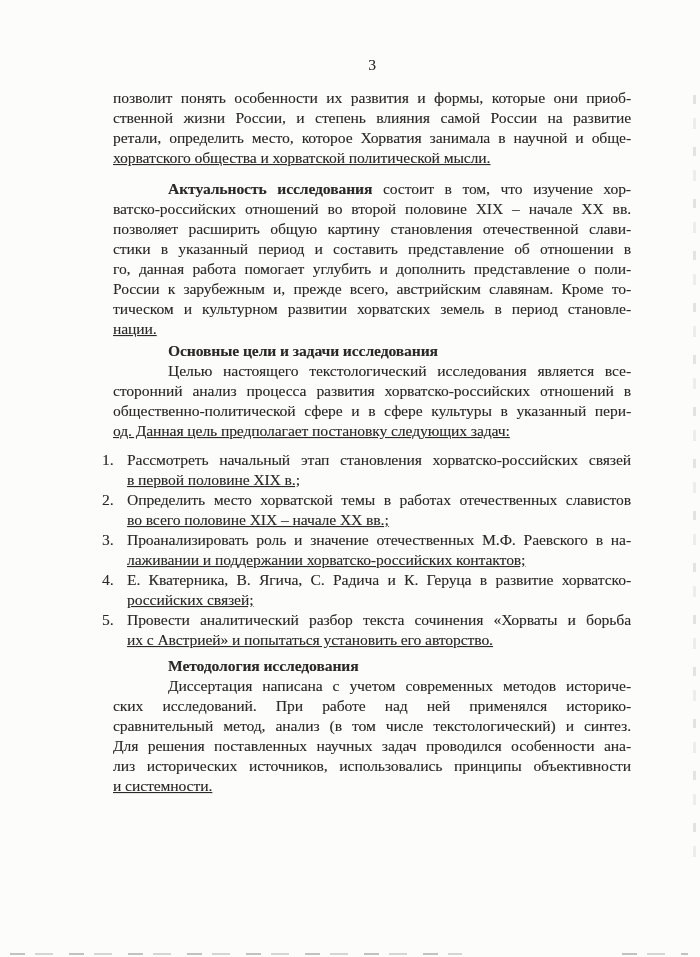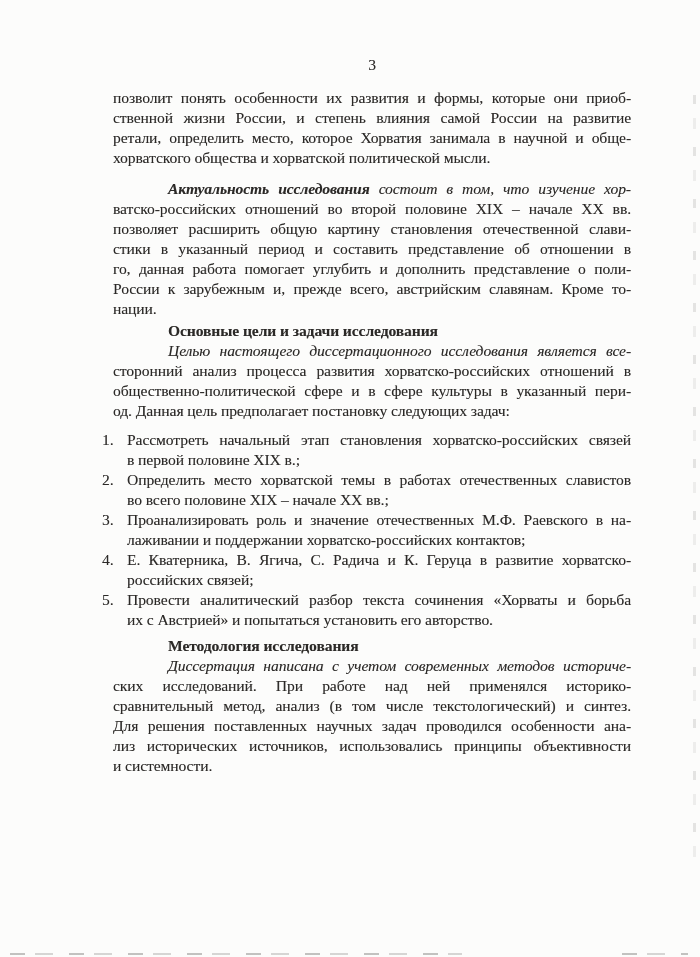--- a/index.html
+++ b/index.html
@@ -17,22 +17,22 @@
     left: 113px;
     top: 55px;
     width: 518px;
     font-size: 15.5px;
     line-height: 20px;
     letter-spacing: -0.05px;
     text-shadow: 0.3px 0.3px 0.6px rgba(43,41,39,0.35);
   }
   .pagenum { text-align: center; margin-bottom: 13px; }
   .line  { text-align: justify; text-align-last: justify; }
-  .lastline { text-align: left; text-align-last: left; }
-  .ind   { text-indent: 55px; font-style: italic; }
+  .lastline { text-align: left; text-align-last: left; text-decoration: underline; }
+  .ind   { text-indent: 55px; }
   .block { margin: 0 0 11px 0; }
   .block-tight { margin: 0; }
   .heading {
     font-weight: bold;
     padding-left: 55px;
     margin: 2px 0 0 0;
   }
   .lead { font-weight: bold; }
   .tasks { margin: 9px 0 6px 0; }
   .task { position: relative; padding-left: 14px; }
@@ -68,27 +68,28 @@
       <div class="lastline">хорватского общества и хорватской политической мысли.</div>
     </div>
 
     <div class="block-tight">
       <div class="line ind"><span class="lead">Актуальность исследования</span><span> состоит в том, что изучение хор-</span></div>
       <div class="line">ватско-российских отношений во второй половине XIX – начале XX вв.</div>
       <div class="line">позволяет расширить общую картину становления отечественной слави-</div>
       <div class="line">стики в указанный период и составить представление об отношении в</div>
       <div class="line">го, данная работа помогает углубить и дополнить представление о поли-</div>
       <div class="line">России к зарубежным и, прежде всего, австрийским славянам. Кроме то-</div>
+      <div class="line">тическом и культурном развитии хорватских земель в период становле-</div>
       <div class="lastline">нации.</div>
     </div>
 
     <div class="heading">Основные цели и задачи исследования</div>
 
     <div class="block-tight">
-      <div class="line ind">Целью настоящего диссертационного исследования является все-</div>
+      <div class="line ind">Целью настоящего текстологический исследования является все-</div>
       <div class="line">сторонний анализ процесса развития хорватско-российских отношений в</div>
       <div class="line">общественно-политической сфере и в сфере культуры в указанный пери-</div>
       <div class="lastline">од. Данная цель предполагает постановку следующих задач:</div>
     </div>
 
     <div class="tasks">
 
       <div class="task">
         <div class="line"><span class="tasknum">1.</span><span>Рассмотреть начальный этап становления хорватско-российских связей</span></div>
         <div class="lastline">в первой половине XIX в.;</div>

